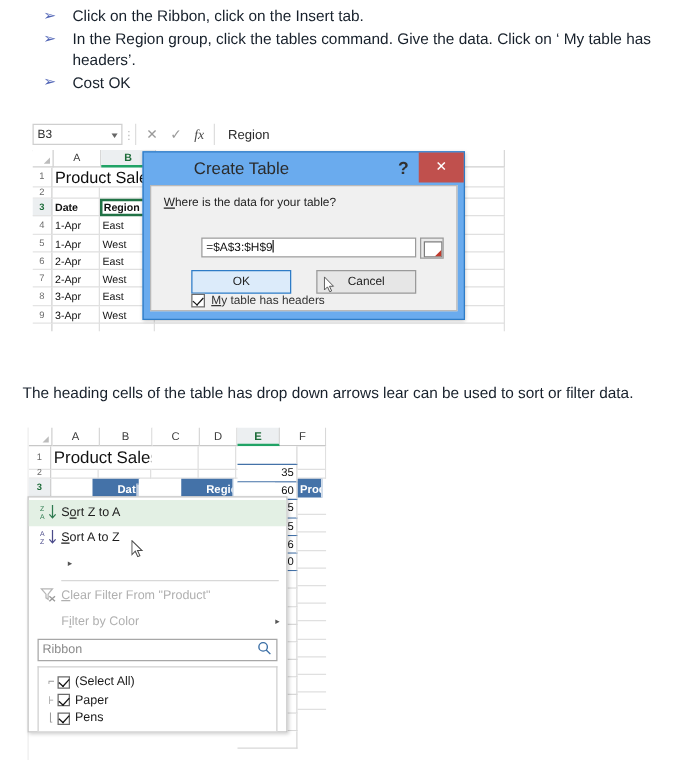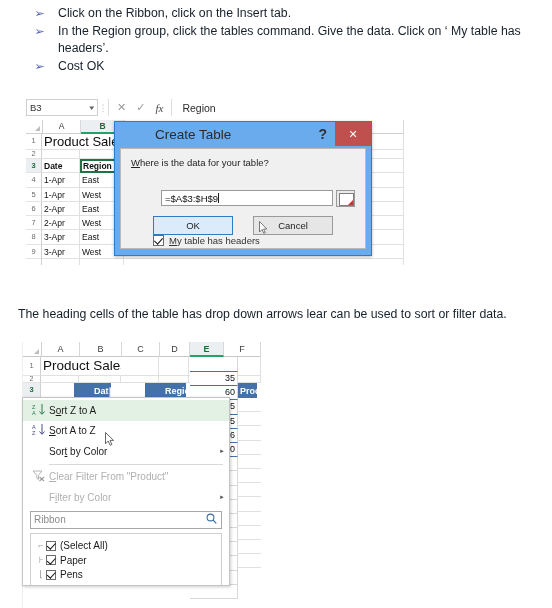--- a/index.html
+++ b/index.html
@@ -909,21 +909,20 @@
         <text x="0" y="12" font-size="5.5" fill="#4b4b8a" font-family="Liberation Sans, sans-serif">Z</text>
         <path d="M10,1 L10,11 M7.5,8.5 L10,11.3 L12.5,8.5" stroke="#4b4b8a" stroke-width="1" fill="none"></path>
       </svg>
     </span>
     <span class="fm-label"><u>S</u><span>ort A to Z</span></span>
     <span class="fm-arrow"></span>
   </div>
 
   <div class="fm-item">
     <span class="fm-ico"></span>
-    <span class="fm-label">Sor<u>t</u><span> by Color</span></span>
     <span class="fm-arrow">▸</span>
   </div>
 
   <div class="fm-sep"></div>
 
   <div class="fm-item disabled">
     <span class="fm-ico">
       <svg width="13" height="13" viewBox="0 0 13 13">
         <path d="M1,2 L10,2 L6.5,6.3 L6.5,10.5 L4.8,9.3 L4.8,6.3 Z" fill="none" stroke="#b6b6b6" stroke-width="1"></path>
         <path d="M7.5,8 L12,12 M12,8 L7.5,12" stroke="#9a9a9a" stroke-width="1.1"></path>

